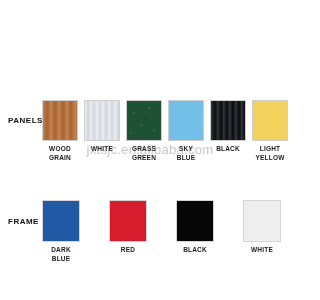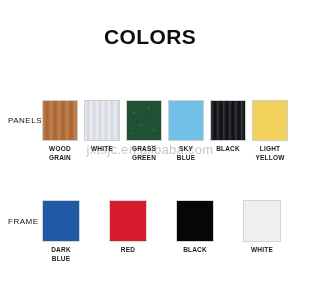--- a/index.html
+++ b/index.html
@@ -34,21 +34,21 @@
   
   .section {
     position: absolute;
     left: 0;
     width: 300px;
   }
   .section-label {
     position: absolute;
     left: 8px;
     font-size: 8px;
-    font-weight: normal;
+    font-weight: bold;
     letter-spacing: 0.5px;
     color: #111111;
     white-space: nowrap;
   }
   .swatch-row {
     position: absolute;
     display: flex;
   }
   .swatch-cell {
     display: flex;
@@ -153,21 +153,20 @@
     letter-spacing: 0.3px;
     color: rgba(120,120,120,0.42);
     pointer-events: none;
     white-space: nowrap;
   }
 </style>
 </head>
 <body>
 
 <div class="title">
-  <span class="line2">COLORS</span>
 </div>
 
 <div class="section" id="panels-section">
   <div class="section-label">PANELS</div>
   <div class="swatch-row" id="panels-row">
       <div class="swatch-cell">
         <div class="swatch tex-wood" style="background: rgb(181, 113, 60);"></div>
         <div class="swatch-label">WOOD
 GRAIN</div>
       </div>

